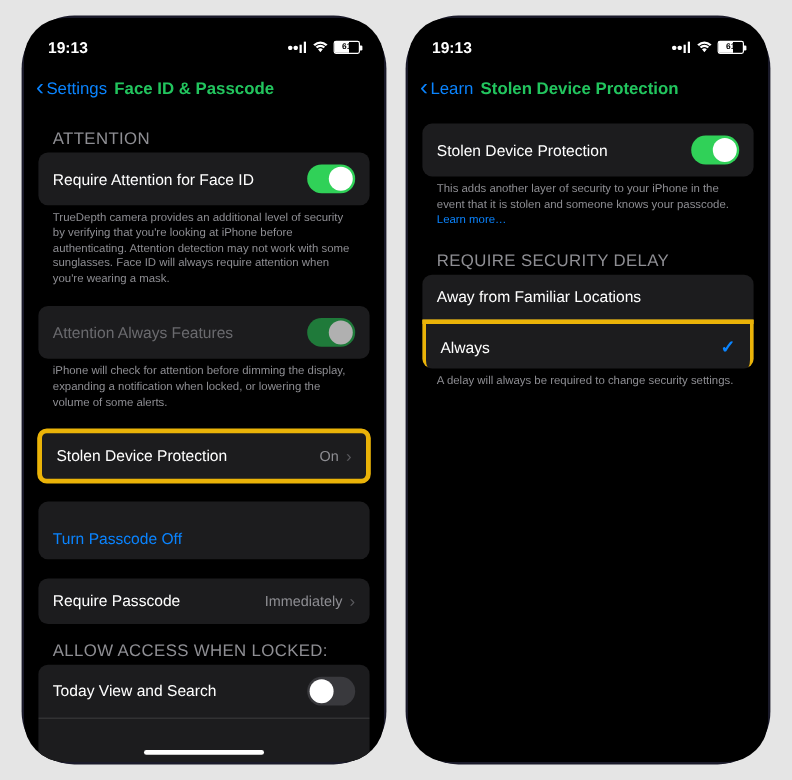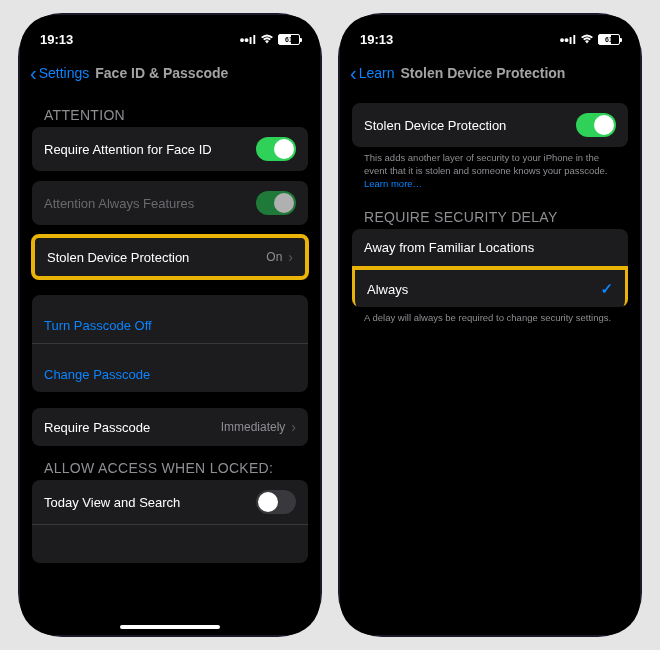--- a/index.html
+++ b/index.html
@@ -62,21 +62,21 @@
       align-items: center;
       color: #0a84ff;
       font-size: 14px;
       gap: 2px;
     }
     .chevron-left {
       font-size: 20px;
       font-weight: 300;
     }
     .nav-title {
-      color: #a3a3a3;
+      color: #22c55e;
       font-size: 14px;
       font-weight: 600;
       margin-left: 6px;
     }
     .content {
       padding: 0 12px;
       height: calc(100% - 78px);
       overflow: hidden;
     }
     .section-header {
@@ -216,45 +216,44 @@
       <div class="nav-title">Face ID &amp; Passcode</div>
     </div>
     <div class="content">
       <div class="section-header">ATTENTION</div>
       <div class="cell-group">
         <div class="cell">
           <span class="cell-label">Require Attention for Face ID</span>
           <div class="toggle toggle-on"></div>
         </div>
       </div>
+      <div class="footer-text">TrueDepth camera provides an additional level of security by verifying that you're looking at iPhone before authenticating. Attention detection may not work with some sunglasses. Face ID will always require attention when you're wearing a mask.</div>
 
       <div class="spacer"></div>
       <div class="cell-group">
         <div class="cell">
           <span class="cell-label cell-dimmed">Attention Always Features</span>
           <div class="toggle toggle-dim"></div>
         </div>
       </div>
+      <div class="footer-text">iPhone will check for attention before dimming the display, expanding a notification when locked, or lowering the volume of some alerts.</div>
 
       <div class="spacer"></div>
       <div class="cell-group highlight">
         <div class="cell">
           <span class="cell-label">Stolen Device Protection</span>
           <span class="cell-value">On</span>
           <span class="chevron-right">›</span>
         </div>
       </div>
 
       <div class="spacer-lg"></div>
       <div class="cell-group">
         <div class="cell">
           <span class="cell-link">Turn Passcode Off</span>
-        </div>
-        <div class="cell">
-          <span class="cell-link">Change Passcode</span>
         </div>
       </div>
 
       <div class="spacer-lg"></div>
       <div class="cell-group">
         <div class="cell">
           <span class="cell-label">Require Passcode</span>
           <span class="cell-value">Immediately</span>
           <span class="chevron-right">›</span>
         </div>

